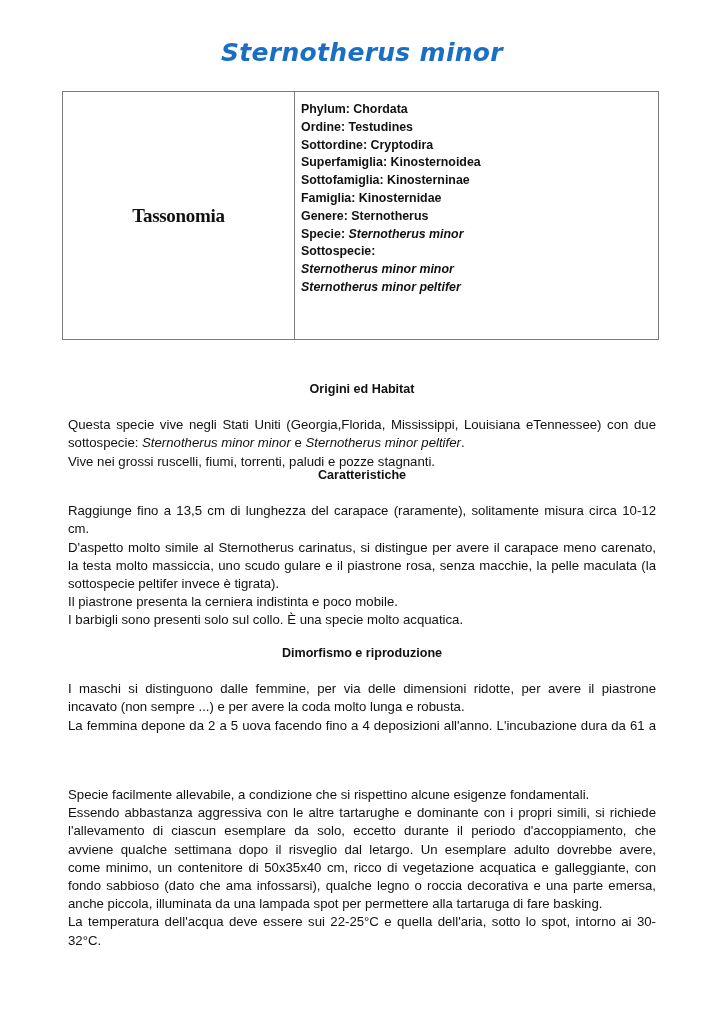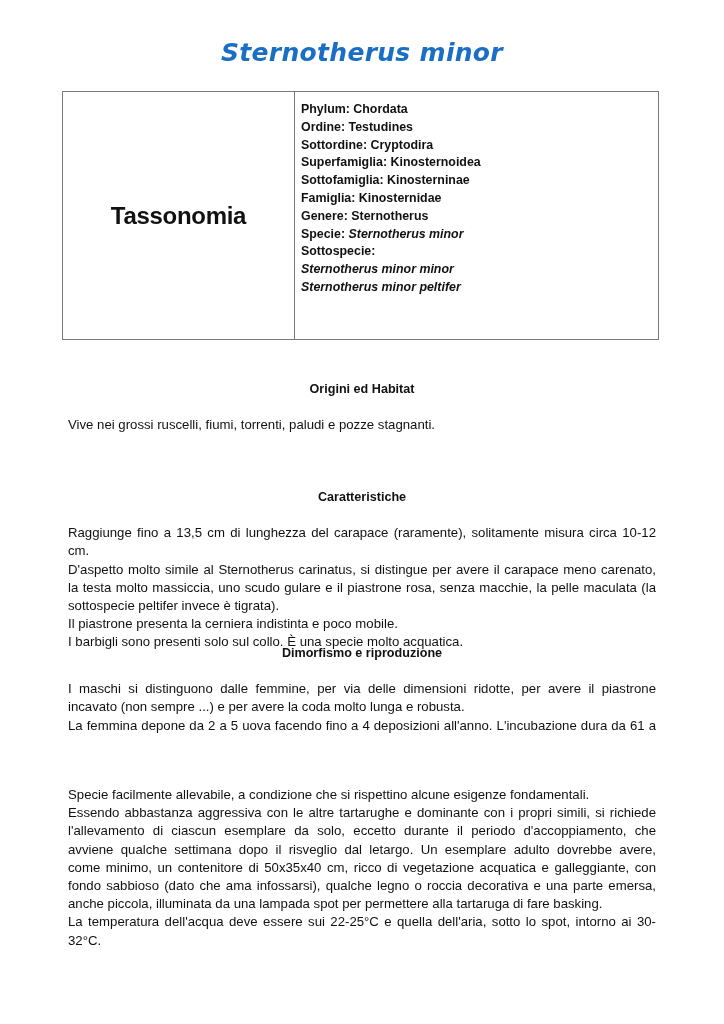--- a/index.html
+++ b/index.html
@@ -5,21 +5,21 @@
   html, body { margin: 0; padding: 0; background: #ffffff; }
   body { width: 724px; height: 1024px; position: relative; overflow: hidden;
          font-family: "Liberation Sans", "DejaVu Sans", sans-serif; color: #111; }
   .title { position: absolute; left: 0; width: 724px; top: 38px; text-align: center;
            font-family: "DejaVu Sans", sans-serif; font-weight: bold; font-style: italic;
            font-size: 25px; color: #1a6fc4; letter-spacing: 0.3px; }
   .tax-table { position: absolute; left: 62px; top: 91px; width: 597px; height: 249px;
                border: 1px solid #7a7a7a; box-sizing: border-box; display: flex; }
   .tax-left { width: 231px; border-right: 1px solid #7a7a7a; display: flex;
               align-items: center; justify-content: center; }
-  .tax-left span { font-weight: bold; font-size: 24px; font-family: Liberation Sans, sans-serif; letter-spacing: -0.3px; }
+  .tax-left span { font-weight: bold; font-size: 19px; font-family: Liberation Serif, serif; letter-spacing: -0.3px; }
   .tax-right { flex: 1; padding: 9px 0 0 6px; }
   .tax-line { font-weight: bold; font-size: 12.4px; line-height: 17.8px; white-space: nowrap; }
   .it { font-style: italic; }
   .section { position: absolute; left: 68px; width: 588px; font-size: 13.2px; line-height: 18.2px; }
   .h { text-align: center; font-weight: bold; font-size: 12.6px; }
   .p { text-align: justify; }
   .line { display: block; }
   .jl { text-align: justify; text-align-last: justify; }
 </style>
 </head>
@@ -43,25 +43,27 @@
     <div class="tax-line"><span>Sottospecie:</span></div>
     <div class="tax-line it">Sternotherus minor minor</div>
     <div class="tax-line it">Sternotherus minor peltifer</div>
   </div>
 </div>
 
 <div class="section" style="top:380px;">
   <div class="h">Origini ed Habitat</div>
   <div style="height:18px;"></div>
   <div class="p">
+    <span class="line jl">Questa specie vive negli Stati Uniti (Georgia,Florida, Mississippi, Louisiana eTennessee) con due</span>
+    <span class="line"><span>sottospecie: </span><span class="it">Sternotherus minor minor</span><span> e </span><span class="it">Sternotherus minor peltifer</span><span>.</span></span>
     <span class="line">Vive nei grossi ruscelli, fiumi, torrenti, paludi e pozze stagnanti.</span>
   </div>
 </div>
 
-<div class="section" style="top:488px;">
+<div class="section" style="top:466px;">
   <div class="h">Caratteristiche</div>
   <div style="height:18px;"></div>
   <div class="p">
     <span class="line jl">Raggiunge fino a 13,5 cm di lunghezza del carapace (raramente), solitamente misura circa 10-12</span>
     <span class="line">cm.</span>
     <span class="line jl">D'aspetto molto simile al Sternotherus carinatus, si distingue per avere il carapace meno carenato,</span>
     <span class="line jl">la testa molto massiccia, uno scudo gulare e il piastrone rosa, senza macchie, la pelle maculata (la</span>
     <span class="line">sottospecie peltifer invece è tigrata).</span>
     <span class="line">Il piastrone presenta la cerniera indistinta e poco mobile.</span>
     <span class="line">I barbigli sono presenti solo sul collo. È una specie molto acquatica.</span>

